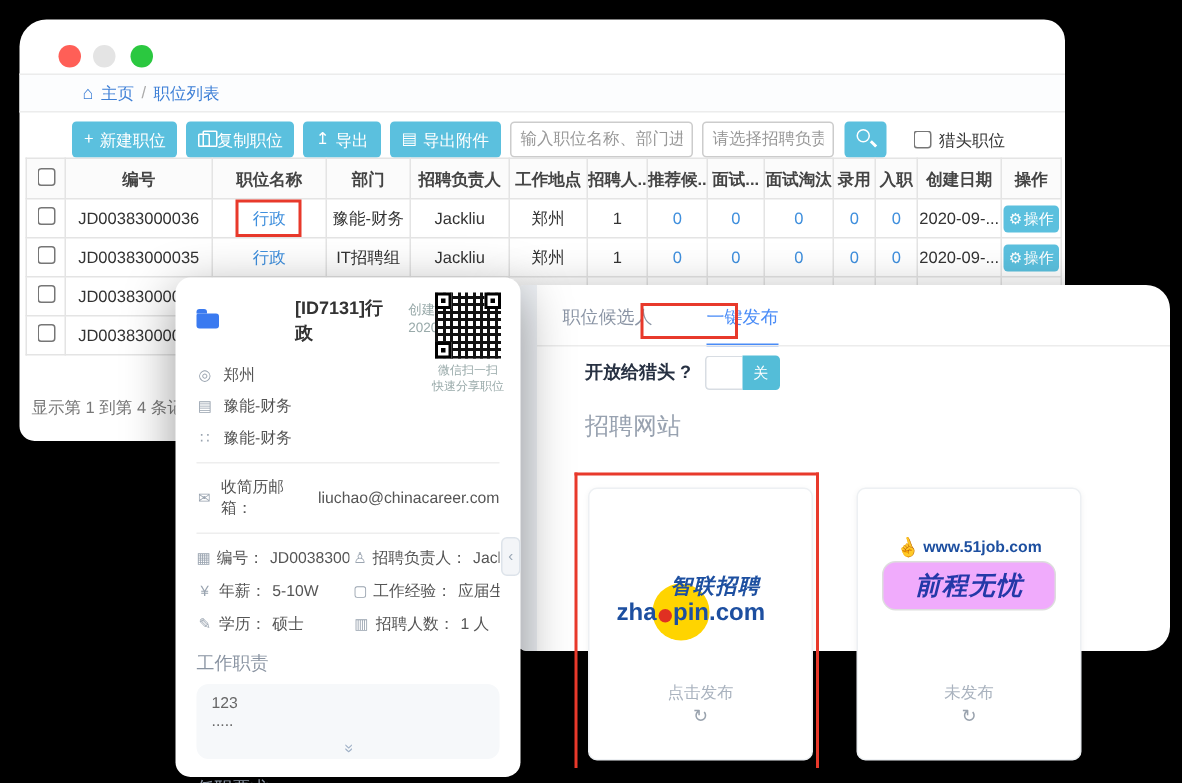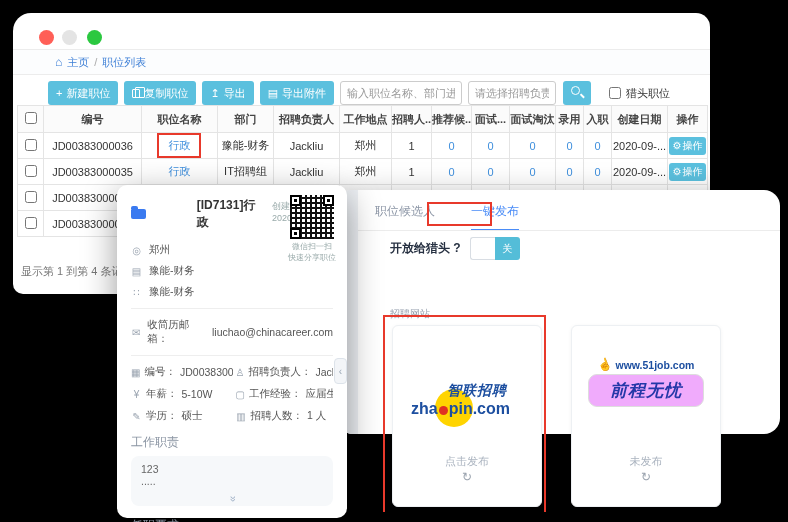--- a/index.html
+++ b/index.html
@@ -105,21 +105,21 @@
   .tab { color:#8b95a5; padding-bottom:9px; cursor:pointer; }
   .tab.active { color:#4a8cf7; border-bottom:2px solid #4a8cf7; }
   .sheet-div { position:absolute; left:13px; right:0; top:40px; border-top:1px solid #ececec; }
   .toggle-row { position:absolute; left:45px; top:47px; display:flex; align-items:center; gap:9px; }
   .toggle-label { font-size:12px; font-weight:bold; color:#273142; }
   .switch { display:flex; cursor:pointer; }
   .sw-off { width:25px; height:23px; background:#fff; border:1px solid #d8dde3;
             border-right:none; border-radius:3px 0 0 3px; }
   .sw-on { width:25px; height:23px; background:#54bdd8; color:#fff; font-size:10px;
            display:flex; align-items:center; justify-content:center; border-radius:0 3px 3px 0; }
-  .sites-title { position:absolute; left:45px; top:117px; color:#98a2b0; font-size:10px; }
+  .sites-title { position:absolute; left:45px; top:84px; color:#98a2b0; font-size:16px; }
   .site-card { position:absolute; top:135px; width:150px; height:182px; background:#fff;
                border:1px solid #edf0f3; border-radius:6px; box-shadow:0 1px 4px rgba(0,0,0,.05);
                cursor:pointer; }
   .card-zp { left:47px; } .card-51 { left:226px; }
   .site-status { position:absolute; left:0; right:0; top:128px; text-align:center;
                  color:#aab3bf; font-size:11px; }
   .refresh { position:absolute; left:0; right:0; top:144px; text-align:center;
              color:#9aa3ae; font-size:12px; cursor:pointer; }
 
   

